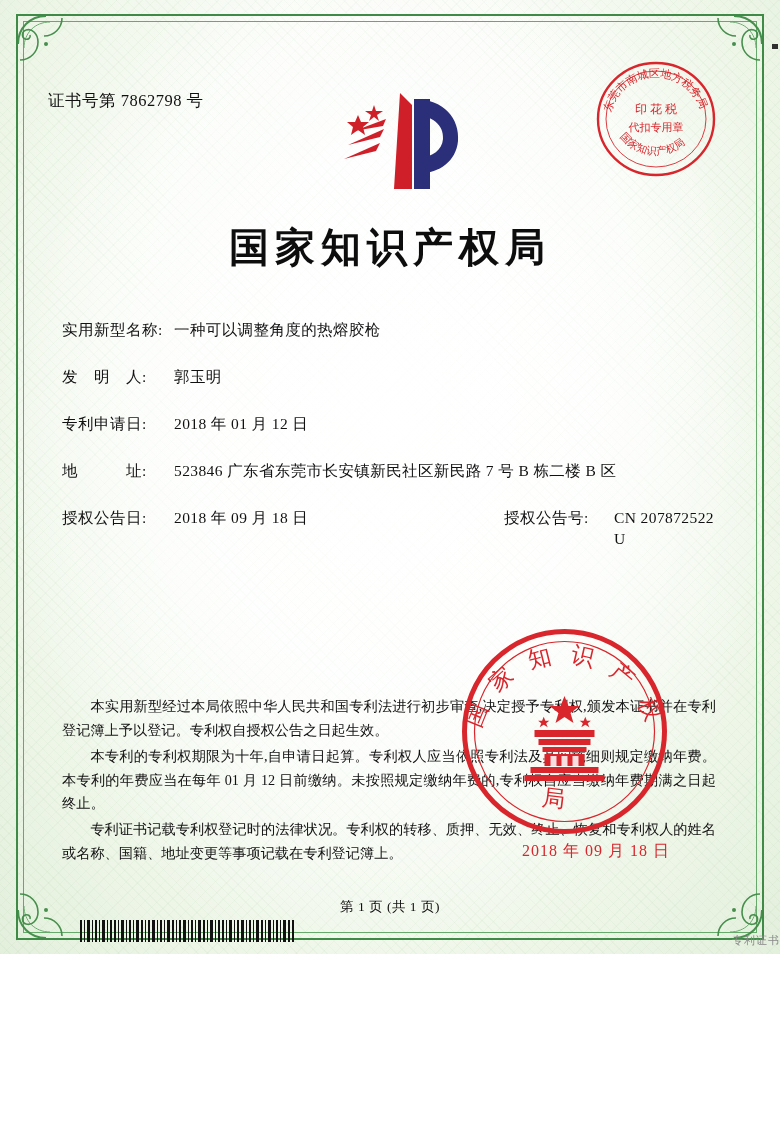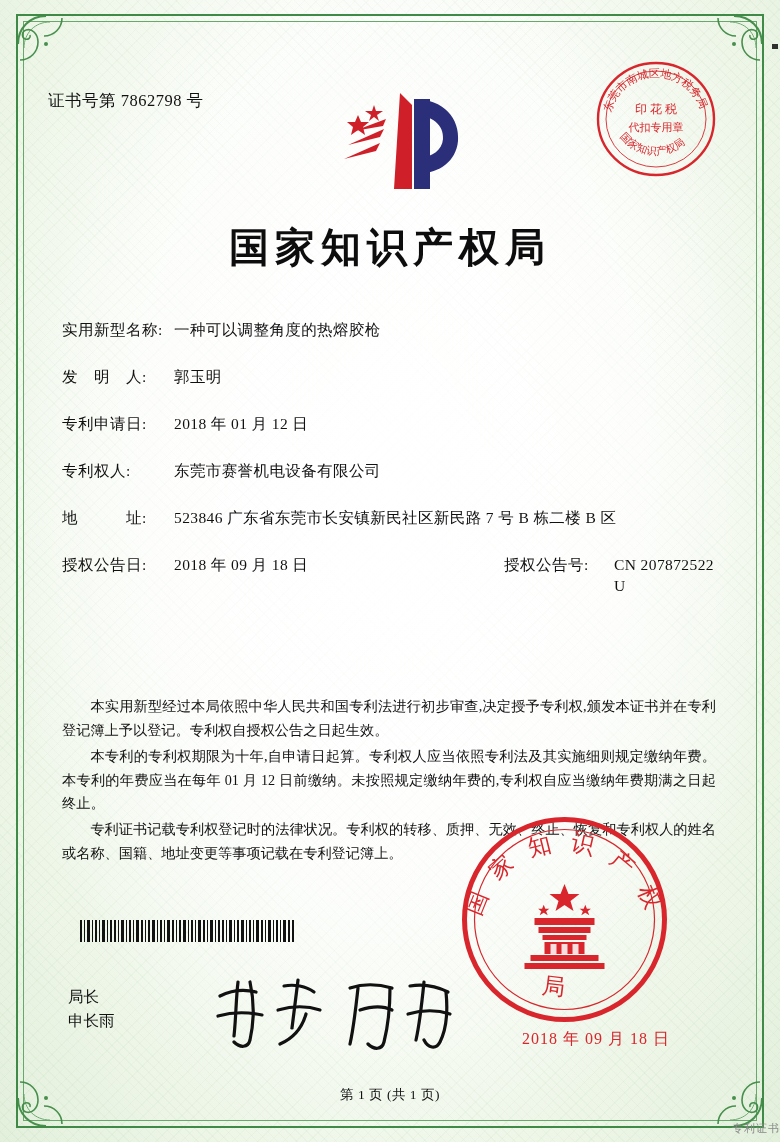--- a/index.html
+++ b/index.html
@@ -6,21 +6,21 @@
     margin: 0;
     padding: 0;
     background: #ffffff;
   }
   body {
     font-family: "Liberation Serif", "DejaVu Serif", serif;
   }
   .page {
     position: relative;
     width: 780px;
-    height: 1142px;
+    height: 954px;
     overflow: hidden;
     background:
       radial-gradient(ellipse at 50% 40%, #ffffff 0%, #fbfdf9 45%, #eef6e8 75%, #e3f0dc 100%);
   }
   
   .texture {
     position: absolute;
     inset: 0;
     background-image:
       repeating-linear-gradient(45deg, rgba(120,175,110,0.055) 0px, rgba(120,175,110,0.055) 1px, transparent 1px, transparent 7px),
@@ -321,24 +321,20 @@
         <div class="field-label">实用新型名称:</div>
         <div class="field-value">一种可以调整角度的热熔胶枪</div>
       </div>
       <div class="field-row">
         <div class="field-label">发　明　人:</div>
         <div class="field-value">郭玉明</div>
       </div>
       <div class="field-row">
         <div class="field-label">专利申请日:</div>
         <div class="field-value">2018 年 01 月 12 日</div>
-      </div>
-      <div class="field-row">
-        <div class="field-label">专利权人:</div>
-        <div class="field-value">东莞市赛誉机电设备有限公司</div>
       </div>
       <div class="field-row">
         <div class="field-label">地　　　址:</div>
         <div class="field-value">523846 广东省东莞市长安镇新民社区新民路 7 号 B 栋二楼 B 区</div>
       </div>
       <div class="field-row split">
         <div class="field-label">授权公告日:</div>
         <div class="field-value">2018 年 09 月 18 日</div>
         <div class="field-label2">授权公告号:</div>
         <div class="field-value2">CN 207872522 U</div>

